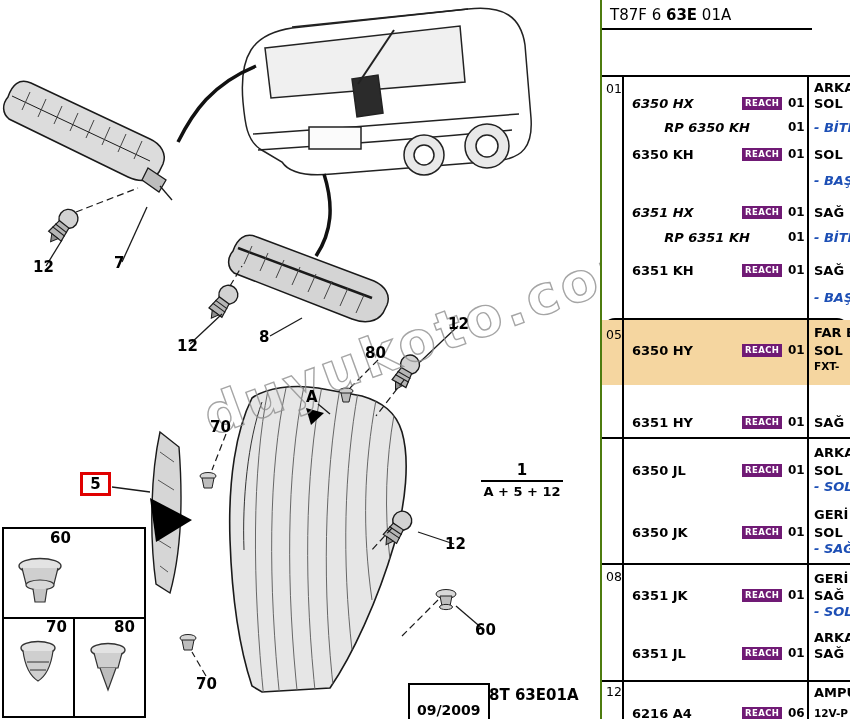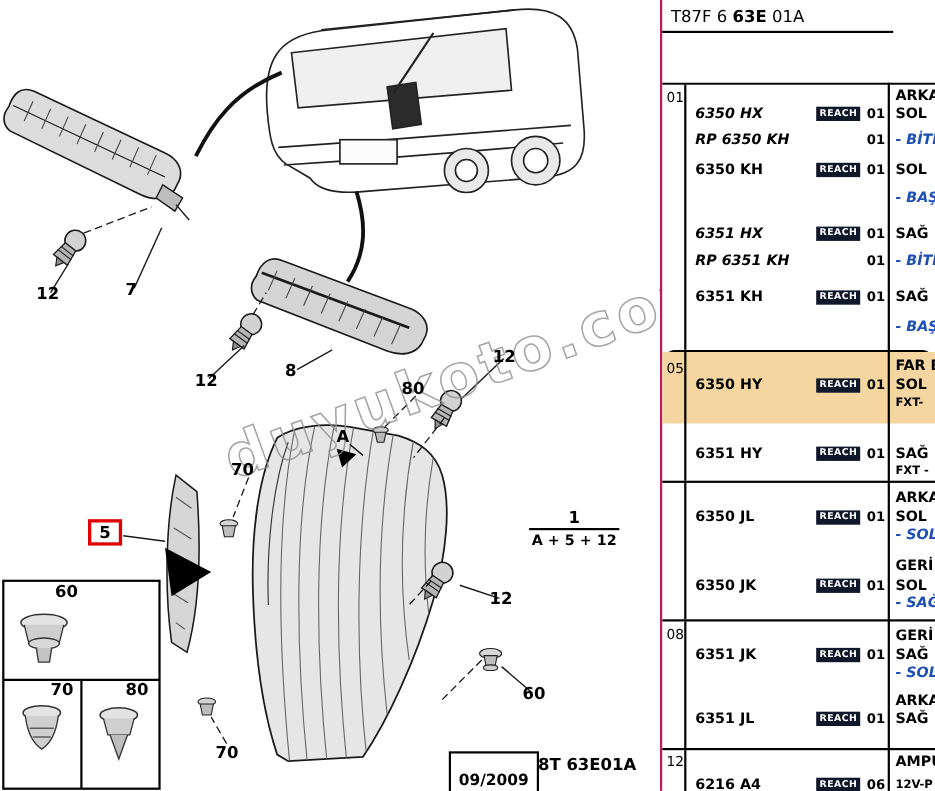--- a/index.html
+++ b/index.html
@@ -20,44 +20,44 @@
   .f-num{font-weight:700;font-size:15px;line-height:17px;}
   .f-expr{font-weight:700;font-size:13px;line-height:15px;border-top:2px solid #000;padding:2px 2px 0;margin-top:1px;white-space:nowrap;}
   .datebox{
     position:absolute;left:408px;top:683px;border:2px solid #000;padding:17px 7px;
     font-weight:700;font-size:14px;background:#fff;white-space:nowrap;
   }
   .diagcode{position:absolute;left:489px;top:686px;font-weight:700;font-size:15px;white-space:nowrap;}
   
   .rpanel{
     position:absolute;left:600px;top:0;width:212px;height:719px;box-sizing:border-box;
-    border-left:2px solid #be185d;background:#fff;padding-left:41px;
+    border-left:2px solid #4d7c0f;background:#fff;padding-left:41px;
   }
   .rheader{
     position:absolute;left:0;top:0;right:0;height:30px;box-sizing:border-box;
     border-bottom:2px solid #000;padding:6px 0 0 8px;font-size:15px;white-space:nowrap;
   }
   .rheader b{font-weight:700;}
   .ttable{position:absolute;left:0;top:75px;width:248px;height:644px;overflow:hidden;}
   .vline{position:absolute;left:205px;top:0;bottom:0;width:2px;background:#000;z-index:3;}
   .tgroup{position:relative;display:flex;border-top:2px solid #000;box-sizing:border-box;}
   .g0{height:243px;} .g1{height:119px;border-radius:13px;} .g2{height:126px;} .g3{height:117px;} .g4{height:64px;}
   .hl{position:absolute;left:0;top:0;right:0;height:65px;background:#f5d6a0;z-index:0;}
   .refcol{
     width:22px;flex:none;box-sizing:border-box;border-right:2px solid #000;
     font-size:12.5px;padding-left:4px;position:relative;z-index:1;
   }
   .glines{flex:1;position:relative;z-index:1;min-width:0;}
   .tline{display:flex;align-items:center;height:16px;flex:none;}
   .tcode{width:118px;flex:none;box-sizing:border-box;padding-left:8px;font-weight:700;font-size:13px;white-space:nowrap;}
   .tcode.it{font-style:italic;}
-  .tcode.rp{width:164px;text-align:left;padding-right:6px;font-style:italic;}
+  .tcode.rp{width:164px;text-align:center;padding-right:6px;font-style:italic;}
   .treach{width:46px;flex:none;display:flex;align-items:center;}
   .badge{
-    display:inline-block;background:#0f172a;color:#fff;font-size:8.5px;font-weight:700;
+    display:inline-block;background:#701a75;color:#fff;font-size:8.5px;font-weight:700;
     line-height:11px;padding:1px 3px;letter-spacing:.4px;
   }
   .tqty{width:19px;flex:none;font-size:12px;font-weight:700;}
   .tdesc{padding-left:7px;font-size:13px;font-weight:700;white-space:nowrap;}
   .tdesc.blue{color:#1d4fb5;font-style:italic;}
   .tdesc.sm{font-size:10.5px;text-align:right;}
   .fill{width:183px;flex:none;}
 </style>
 </head>
 <body>
@@ -333,32 +333,28 @@
           <span class="treach">
               <span class="badge">REACH</span>
             </span>
           <span class="tqty">01</span>
           <span class="tdesc">SOL</span>
         </div>
         <div class="tline">
             <span class="fill"></span>
             <span class="tdesc sm">FXT-</span>
           </div>
-        <div class="tline" style="margin-top:30px">
+        <div class="tline" style="margin-top:40px">
           <span class="tcode">6351 HY</span>
           <span class="treach">
               <span class="badge">REACH</span>
             </span>
           <span class="tqty">01</span>
           <span class="tdesc">SAĞ</span>
         </div>
-        <div class="tline">
-            <span class="fill"></span>
-            <span class="tdesc sm">FXT -</span>
-          </div>
       </div>
     </div>
 
     <div class="tgroup g2">
       <div class="refcol"><span></span></div>
       <div class="glines">
         <div class="tline" style="margin-top:5px">
             <span class="fill"></span>
             <span class="tdesc">ARKA</span>
           </div>

